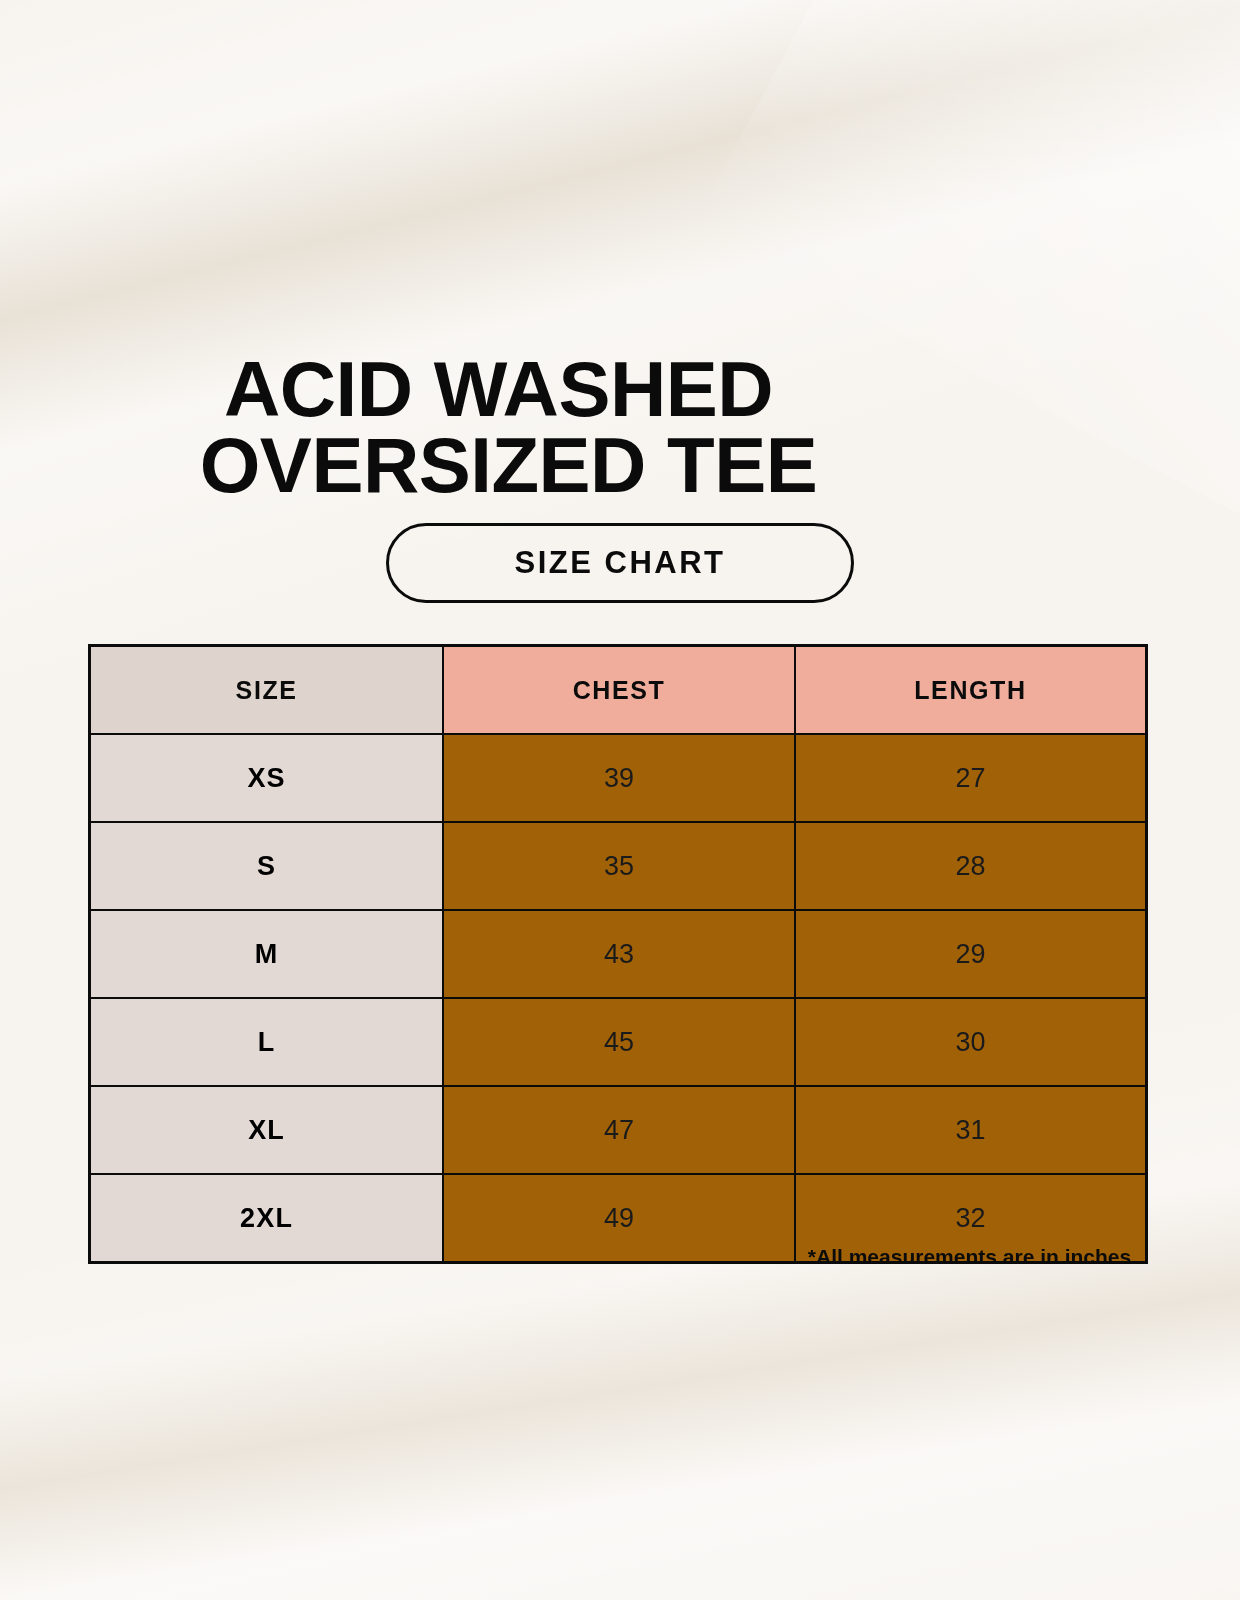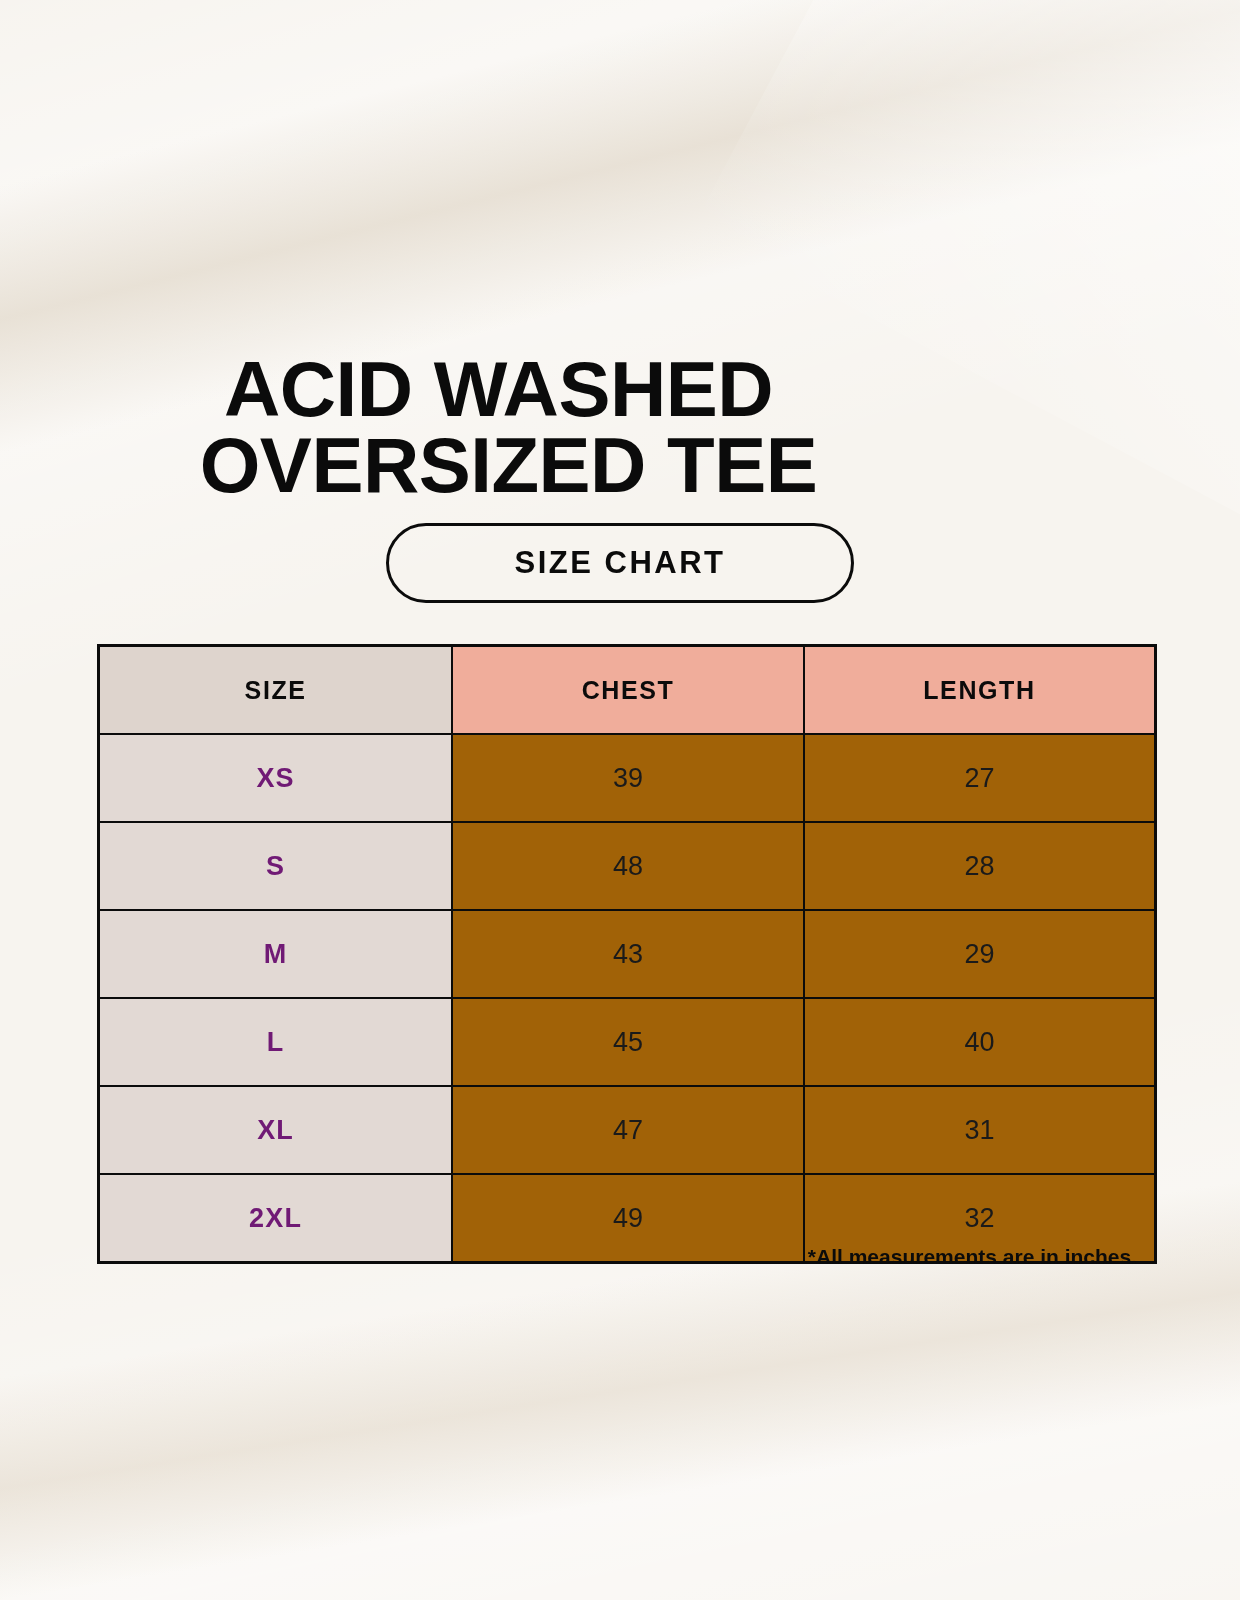--- a/index.html
+++ b/index.html
@@ -112,21 +112,21 @@
     font-size: 31px;
     font-weight: bold;
     letter-spacing: 2.5px;
     color: #0b0b0b;
     text-transform: uppercase;
   }
 
   .table-wrap {
     position: absolute;
     top: 644px;
-    left: 97px;
+    left: 88px;
     width: 904px;
   }
 
   table.size-chart {
     border-collapse: collapse;
     width: 1060px;
     table-layout: fixed;
     border: 3px solid #0b0b0b;
   }
   table.size-chart th,
@@ -149,21 +149,21 @@
     text-transform: uppercase;
   }
   thead th.h-size { background: #ded4cd; }
   thead th.h-meas { background: #f0ad9b; }
 
   tbody td.cell-size {
     background: #e2d9d4;
     font-size: 27px;
     font-weight: bold;
     letter-spacing: 1.2px;
-    color: #701a75;
+    color: #000000;
   }
   tbody td.cell-val {
     background: #a16207;
     font-size: 27px;
     font-weight: normal;
     color: #1a1a1a;
     margin-left: 24px;
   }
 
   .footnote {
@@ -212,32 +212,32 @@
         </tr>
       </thead>
       <tbody>
         <tr>
           <td class="cell-size">XS</td>
           <td class="cell-val">39</td>
           <td class="cell-val">27</td>
         </tr>
         <tr>
           <td class="cell-size">S</td>
-          <td class="cell-val">48</td>
+          <td class="cell-val">35</td>
           <td class="cell-val">28</td>
         </tr>
         <tr>
           <td class="cell-size">M</td>
           <td class="cell-val">43</td>
           <td class="cell-val">29</td>
         </tr>
         <tr>
           <td class="cell-size">L</td>
           <td class="cell-val">45</td>
-          <td class="cell-val">40</td>
+          <td class="cell-val">30</td>
         </tr>
         <tr>
           <td class="cell-size">XL</td>
           <td class="cell-val">47</td>
           <td class="cell-val">31</td>
         </tr>
         <tr>
           <td class="cell-size">2XL</td>
           <td class="cell-val">49</td>
           <td class="cell-val">32</td>

